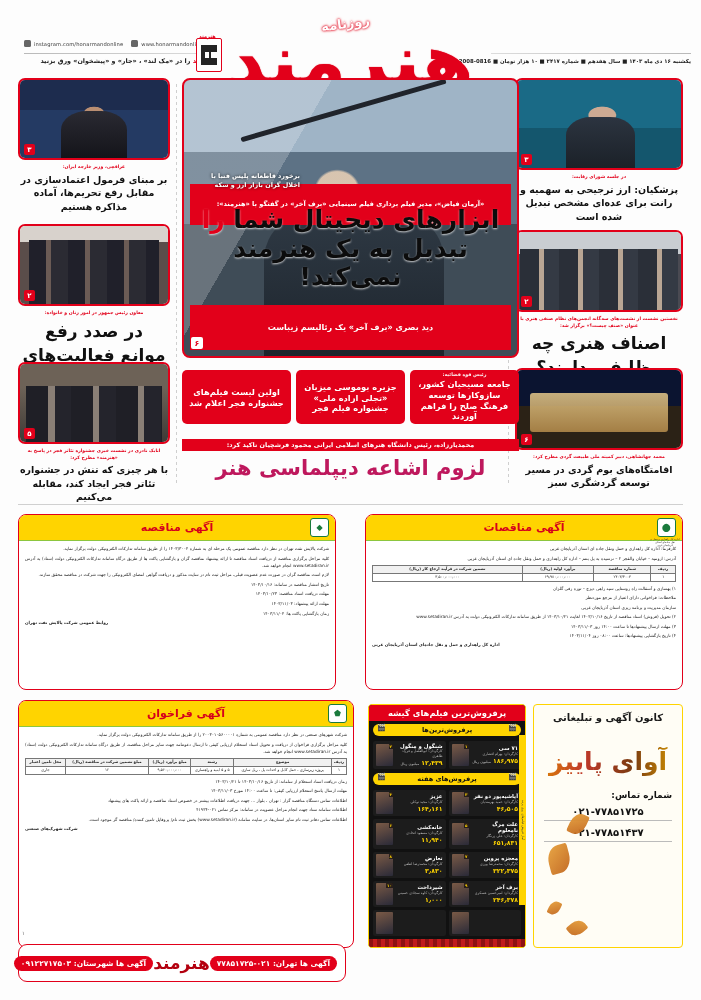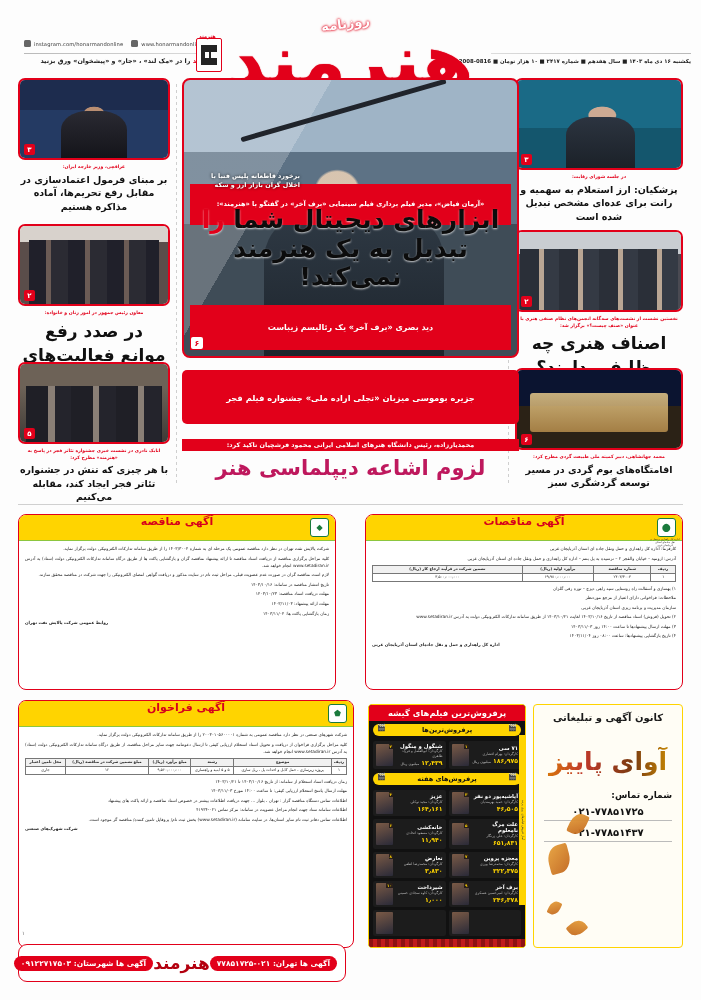--- a/index.html
+++ b/index.html
@@ -229,21 +229,21 @@
   
   #ads { position: absolute; left: 0; top: 508px; width: 701px; height: 430px; }
 
   .ad-box {
     position: absolute; border: 1.5px solid #e2001a; border-radius: 8px;
     background: #fff; overflow: hidden;
   }
   .ad-yellow-head {
     position: relative; height: 26px; background: #ffd400;
     border-bottom: 1.5px solid #8cc63f;
-    display: flex; justify-content: center;
+    display: flex; align-items: center; justify-content: center;
   }
   .ad-yellow-head .ad-title {
     font-size: 11px; font-weight: bold; color: #d6001c; letter-spacing: .4px;
   }
   .ad-emblem {
     position: absolute; right: 6px; top: 3px; width: 19px; height: 19px;
     background: #ffffff; border: 1px solid #1a7a3c; border-radius: 3px;
     display: flex; align-items: center; justify-content: center;
     font-size: 8px; color: #1a7a3c; font-weight: bold;
   }
@@ -424,21 +424,21 @@
     </div>
 
     <div class="side-col" id="col-right">
 
       <div class="card" style="top:0;">
         <div class="card-photo">
           <div class="ph ph-d"></div>
           <span class="pagenum">۳</span>
         </div>
         <div class="kicker">در جلسه شورای رقابت:</div>
-        <div class="card-title">پزشکیان: ارز استعلام به سهمیه و رانت برای عده‌ای مشخص تبدیل شده است</div>
+        <div class="card-title">پزشکیان: ارز ترجیحی به سهمیه و رانت برای عده‌ای مشخص تبدیل شده است</div>
       </div>
 
       <div class="card" style="top:152px;">
         <div class="card-photo">
           <div class="ph ph-e"></div>
           <span class="pagenum">۲</span>
         </div>
         <div class="kicker">نخستین نشست از نشست‌های سه‌گانه انجمن‌های نظام صنفی هنری با عنوان «صنف چیست؟» برگزار شد:</div>
         <div class="card-title lg">اصناف هنری چه وظایفی دارند؟</div>
       </div>
@@ -464,21 +464,29 @@
           <span>ابزارهای دیجیتال شما </span><span class="ra">را</span><br>
           <span>تبدیل به یک هنرمند نمی‌کند!</span>
         </div>
         <div class="hero-foot">دید بصری «برف آخر» یک رئالیسم زیباست</div>
         <span class="hero-pagenum">۶</span>
       </div>
 
       <div class="redrow">
         <div class="redbox">
           <div class="rb-kick"></div>
+          <div class="rb-title">اولین لیست فیلم‌های جشنواره فجر اعلام شد</div>
+        </div>
+        <div class="redbox">
+          <div class="rb-kick"></div>
           <div class="rb-title">جزیره بوموسی میزبان «تجلی اراده ملی» جشنواره فیلم فجر</div>
+        </div>
+        <div class="redbox">
+          <div class="rb-kick">رئیس قوه قضائیه:</div>
+          <div class="rb-title">جامعه مسیحیان کشور، سازوکارها توسعه فرهنگ صلح را فراهم آوردند</div>
         </div>
       </div>
 
       <div class="banner">
         <div class="banner-kick">محمدیارزاده، رئیس دانشگاه هنرهای اسلامی ایرانی محمود فرشچیان تاکید کرد:</div>
         <div class="banner-head">لزوم اشاعه دیپلماسی هنر</div>
       </div>
     </div>
   </div>
 

